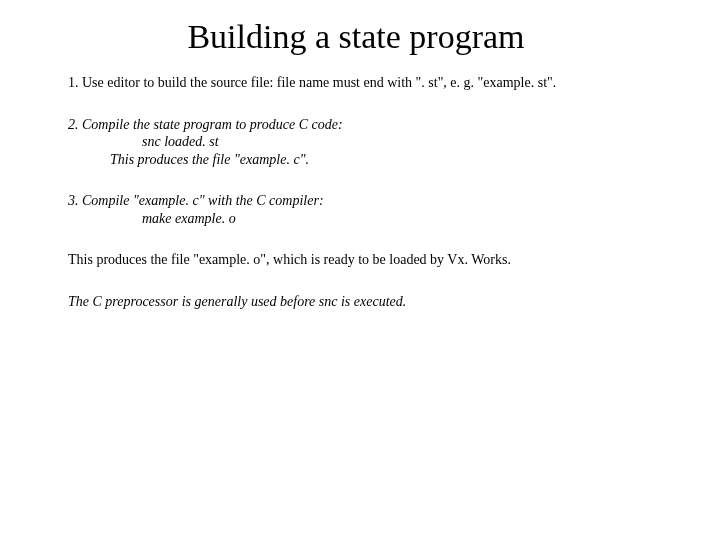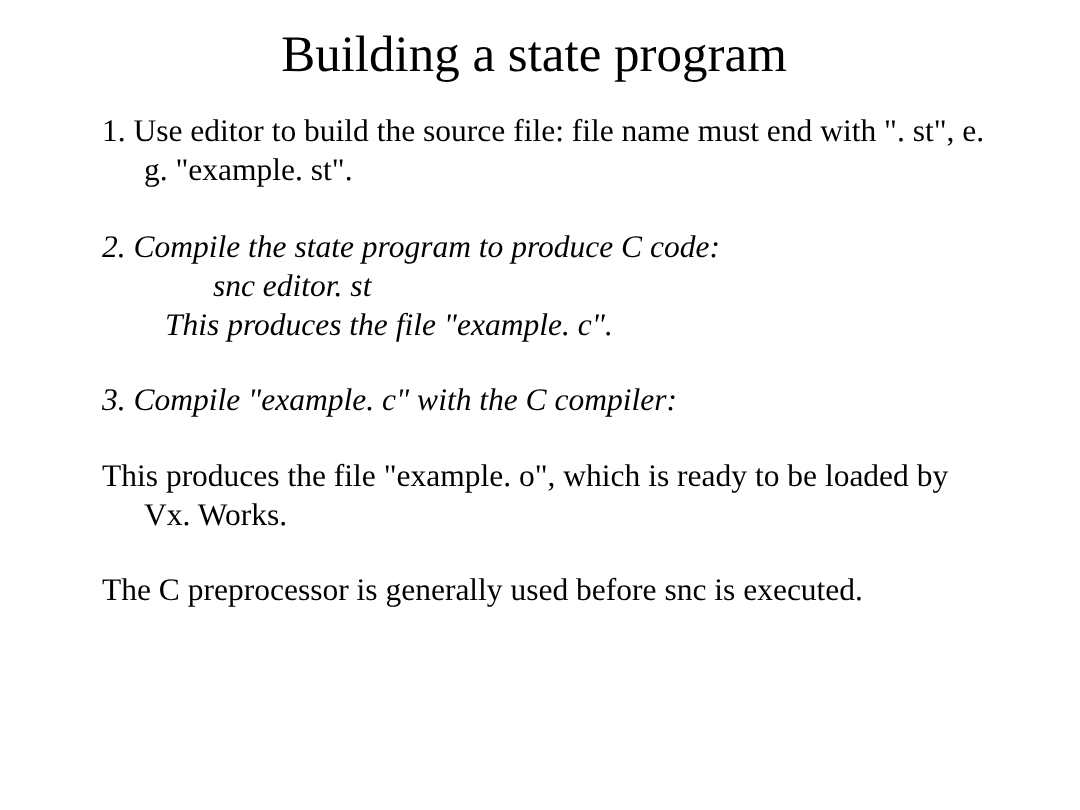--- a/index.html
+++ b/index.html
@@ -15,59 +15,61 @@
   .slide {
     padding: 10px 58px 0 50px;
   }
   .title {
     font-size: 34px;
     text-align: center;
     margin: 8px 0 18px 0;
     font-weight: normal;
   }
   .item {
-    font-size: 21px;
+    font-size: 14px;
     line-height: 1.25;
     margin-bottom: 24px;
   }
   .hang {
     padding-left: 46px;
     text-indent: -28px;
   }
   .sub {
     padding-left: 92px;
     text-indent: 0;
   }
   .sub2 {
     padding-left: 60px;
     text-indent: 0;
   }
   .plain {
     padding-left: 18px;
     text-indent: 0;
+    font-style: italic;
   }
   .tight { margin-bottom: 0; font-style: italic; }
 </style>
 </head>
 <body>
 
 <div class="slide">
 
   <div class="title">Building a state program</div>
 
   <div class="item hang">1.  Use editor to build the source file:  file name must end with  ". st", e. g. "example. st".</div>
 
   <div class="item" style="margin-bottom:24px;">
     <div class="hang tight">2.  Compile the state program to produce C code:</div>
-    <div class="sub tight">snc  editor. st</div>
+    <div class="sub tight">snc  loaded. st</div>
     <div class="sub2 tight">This produces the file  "example. c".</div>
   </div>
 
   <div class="item" style="margin-bottom:24px;">
     <div class="hang tight">3.  Compile "example. c" with the C compiler:</div>
+    <div class="sub tight">make example. o</div>
   </div>
 
   <div class="item hang" style="padding-left:46px; text-indent:-28px;">This produces the file "example. o", which is ready to be loaded by Vx. Works.</div>
 
   <div class="item plain">The C preprocessor is generally used before snc is executed.</div>
 
 
 </div>
 
 </body></html>

